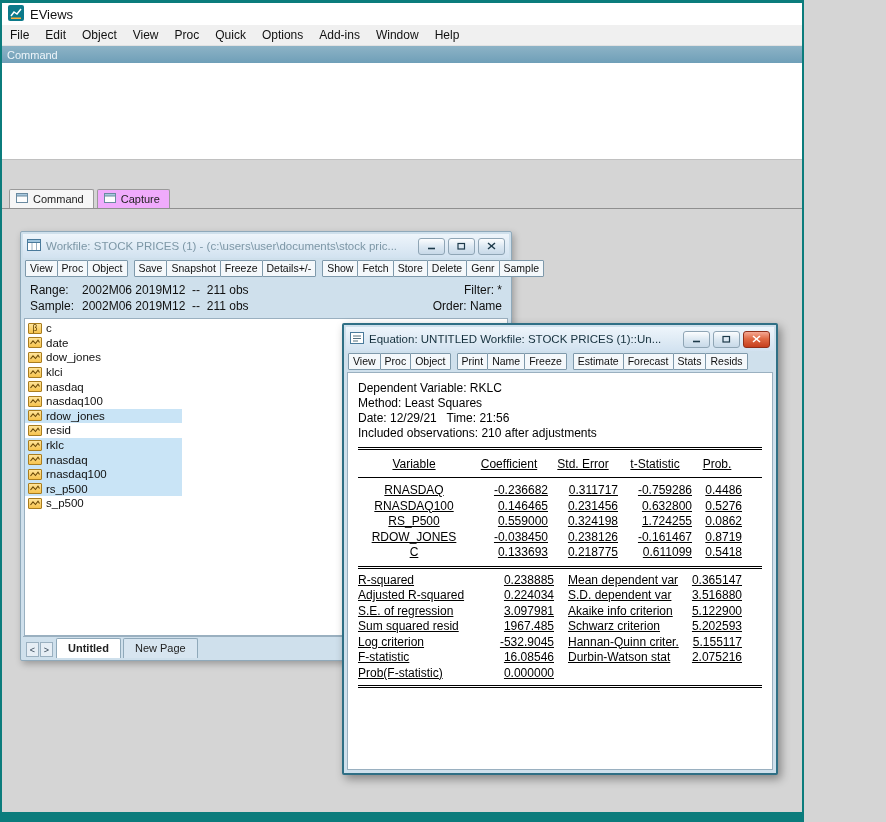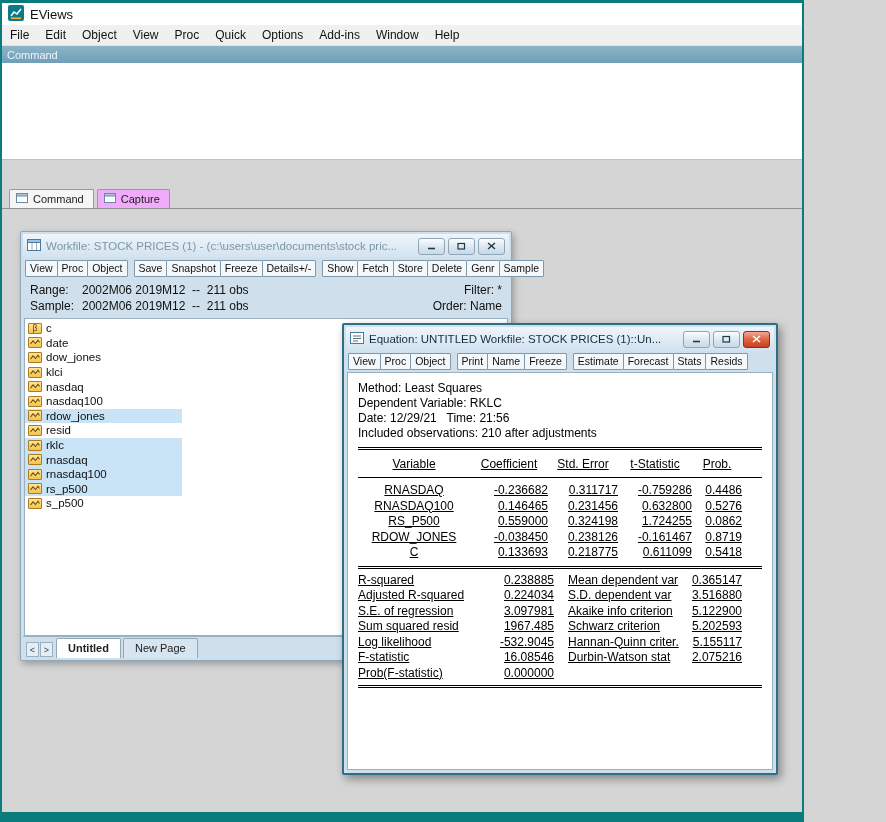--- a/index.html
+++ b/index.html
@@ -356,22 +356,22 @@
         <span class="tb-group">
           <button class="tb-btn">Estimate</button>
           <button class="tb-btn">Forecast</button>
           <button class="tb-btn">Stats</button>
           <button class="tb-btn">Resids</button>
         </span>
       </div>
 
     <div class="eq-content">
       <div>
+          <div class="eq-line">Dependent Variable: RKLC</div>
           <div class="eq-line">Method: Least Squares</div>
-          <div class="eq-line">Dependent Variable: RKLC</div>
           <div class="eq-line">Date: 12/29/21   Time: 21:56</div>
           <div class="eq-line">Included observations: 210 after adjustments</div>
         </div>
 
       <div class="rule-d rule-top-gap"></div>
 
       <table class="t coef">
         <colgroup>
             <col style="width:112px">
             <col style="width:78px">
@@ -467,21 +467,21 @@
               <td>Akaike info criterion</td>
               <td>5.122900</td>
             </tr>
             <tr>
               <td>Sum squared resid</td>
               <td>1967.485</td>
               <td>Schwarz criterion</td>
               <td>5.202593</td>
             </tr>
             <tr>
-              <td>Log likelihood</td>
+              <td>Log criterion</td>
               <td>-532.9045</td>
               <td>Hannan-Quinn criter.</td>
               <td>5.155117</td>
             </tr>
             <tr>
               <td>F-statistic</td>
               <td>16.08546</td>
               <td>Durbin-Watson stat</td>
               <td>2.075216</td>
             </tr>

